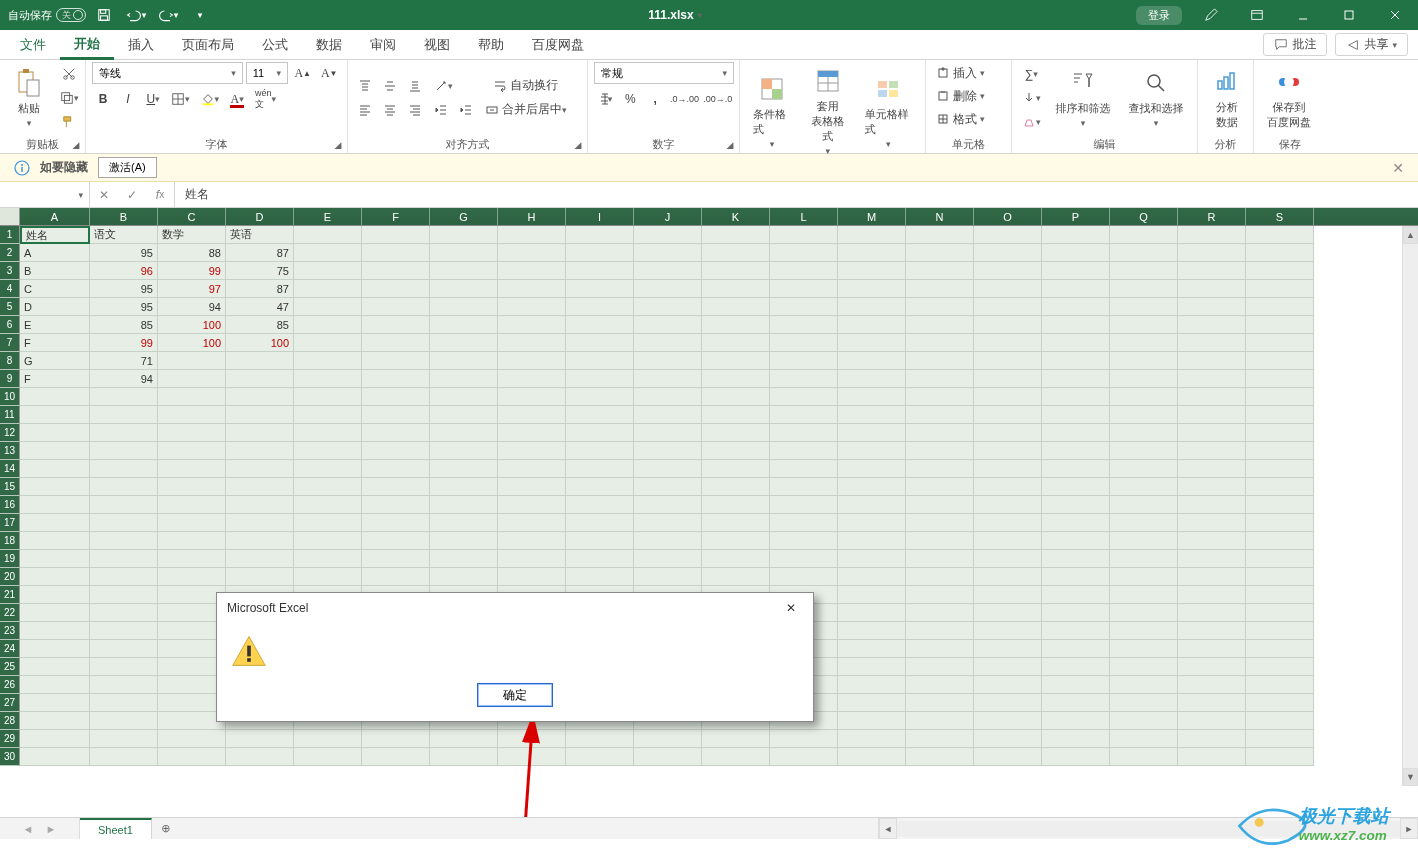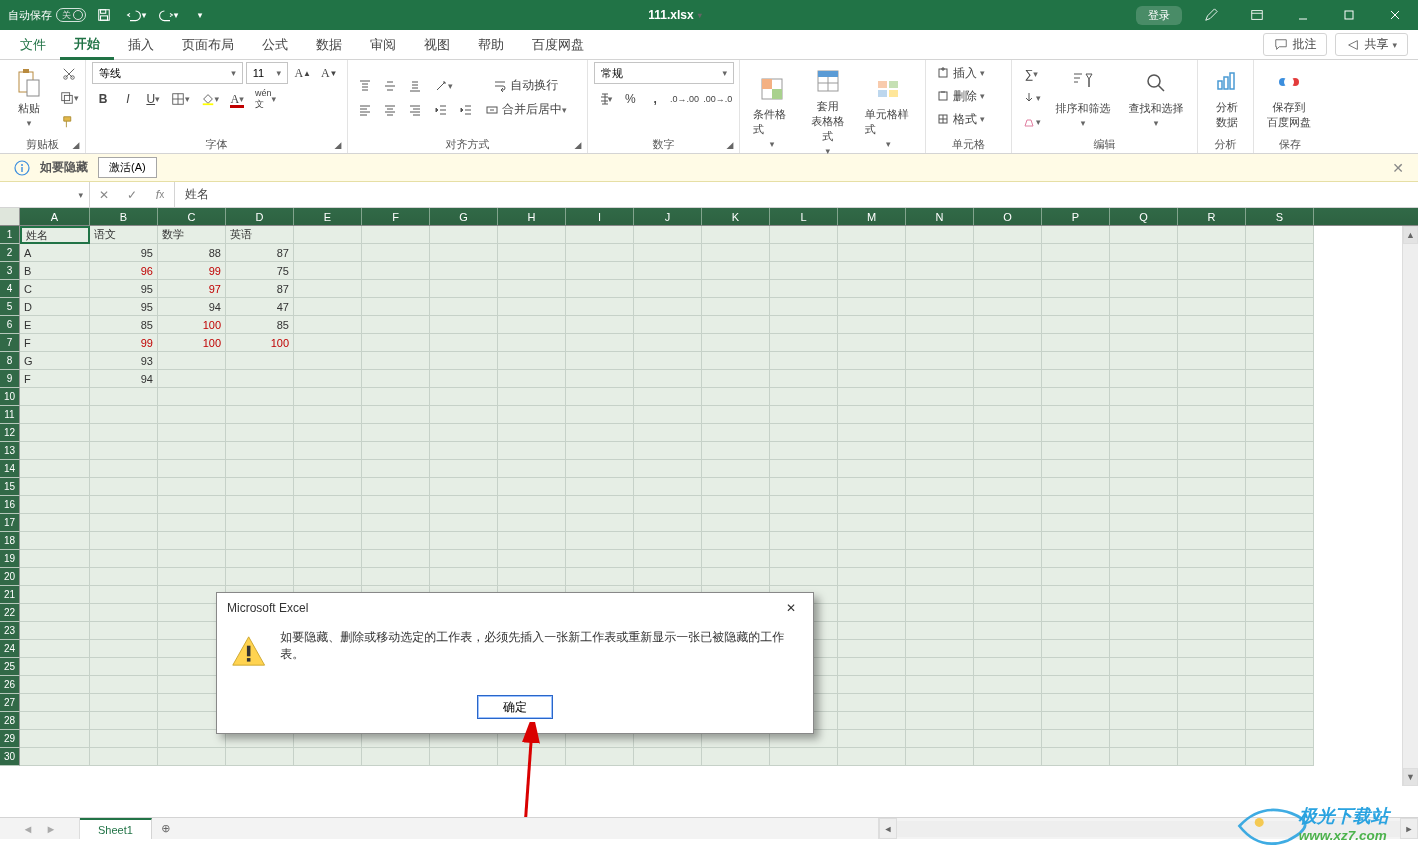--- a/index.html
+++ b/index.html
@@ -790,21 +790,21 @@
           <div class="cell" style="width: 68px; background: rgb(230, 238, 229);"></div>
           <div class="cell" style="width: 68px; background: rgb(230, 238, 229);"></div>
           <div class="cell" style="width: 68px; background: rgb(230, 238, 229);"></div>
           <div class="cell" style="width: 68px; background: rgb(230, 238, 229);"></div>
           <div class="cell" style="width: 68px; background: rgb(230, 238, 229);"></div>
           <div class="cell" style="width: 68px; background: rgb(230, 238, 229);"></div>
           <div class="cell" style="width: 68px; background: rgb(230, 238, 229);"></div>
         </div>
         <div class="grow">
           <div class="cell" style="width: 70px;">G</div>
-          <div class="cell right" style="width: 68px;">93</div>
+          <div class="cell right" style="width: 68px;">71</div>
           <div class="cell" style="width: 68px;"></div>
           <div class="cell" style="width: 68px;"></div>
           <div class="cell" style="width: 68px; background: rgb(230, 238, 229);"></div>
           <div class="cell" style="width: 68px; background: rgb(230, 238, 229);"></div>
           <div class="cell" style="width: 68px; background: rgb(230, 238, 229);"></div>
           <div class="cell" style="width: 68px; background: rgb(230, 238, 229);"></div>
           <div class="cell" style="width: 68px; background: rgb(230, 238, 229);"></div>
           <div class="cell" style="width: 68px; background: rgb(230, 238, 229);"></div>
           <div class="cell" style="width: 68px; background: rgb(230, 238, 229);"></div>
           <div class="cell" style="width: 68px; background: rgb(230, 238, 229);"></div>
@@ -1291,21 +1291,20 @@
       <span>Microsoft Excel</span>
       <div class="dialog-close">✕</div>
     </div>
     <div class="dialog-body">
       <svg class="warn-icon" viewBox="0 0 40 40">
           <path d="M20 4 L38 36 H2 Z" fill="#ffd350" stroke="#c9a227"></path>
           <rect x="18" y="14" width="4" height="12" fill="#333"></rect>
           <rect x="18" y="28" width="4" height="4" fill="#333"></rect>
         </svg>
       <div class="dlg-lines">
-        <p>如要隐藏、删除或移动选定的工作表，必须先插入一张新工作表或重新显示一张已被隐藏的工作表。</p>
       </div>
     </div>
     <div class="dialog-footer">
       <div class="ok-btn">确定</div>
     </div>
   </div>
 
   <svg class="annot-arrow" viewBox="0 0 80 180">
     <defs>
         <marker id="ah" markerWidth="10" markerHeight="10" refX="5" refY="3" orient="auto">

